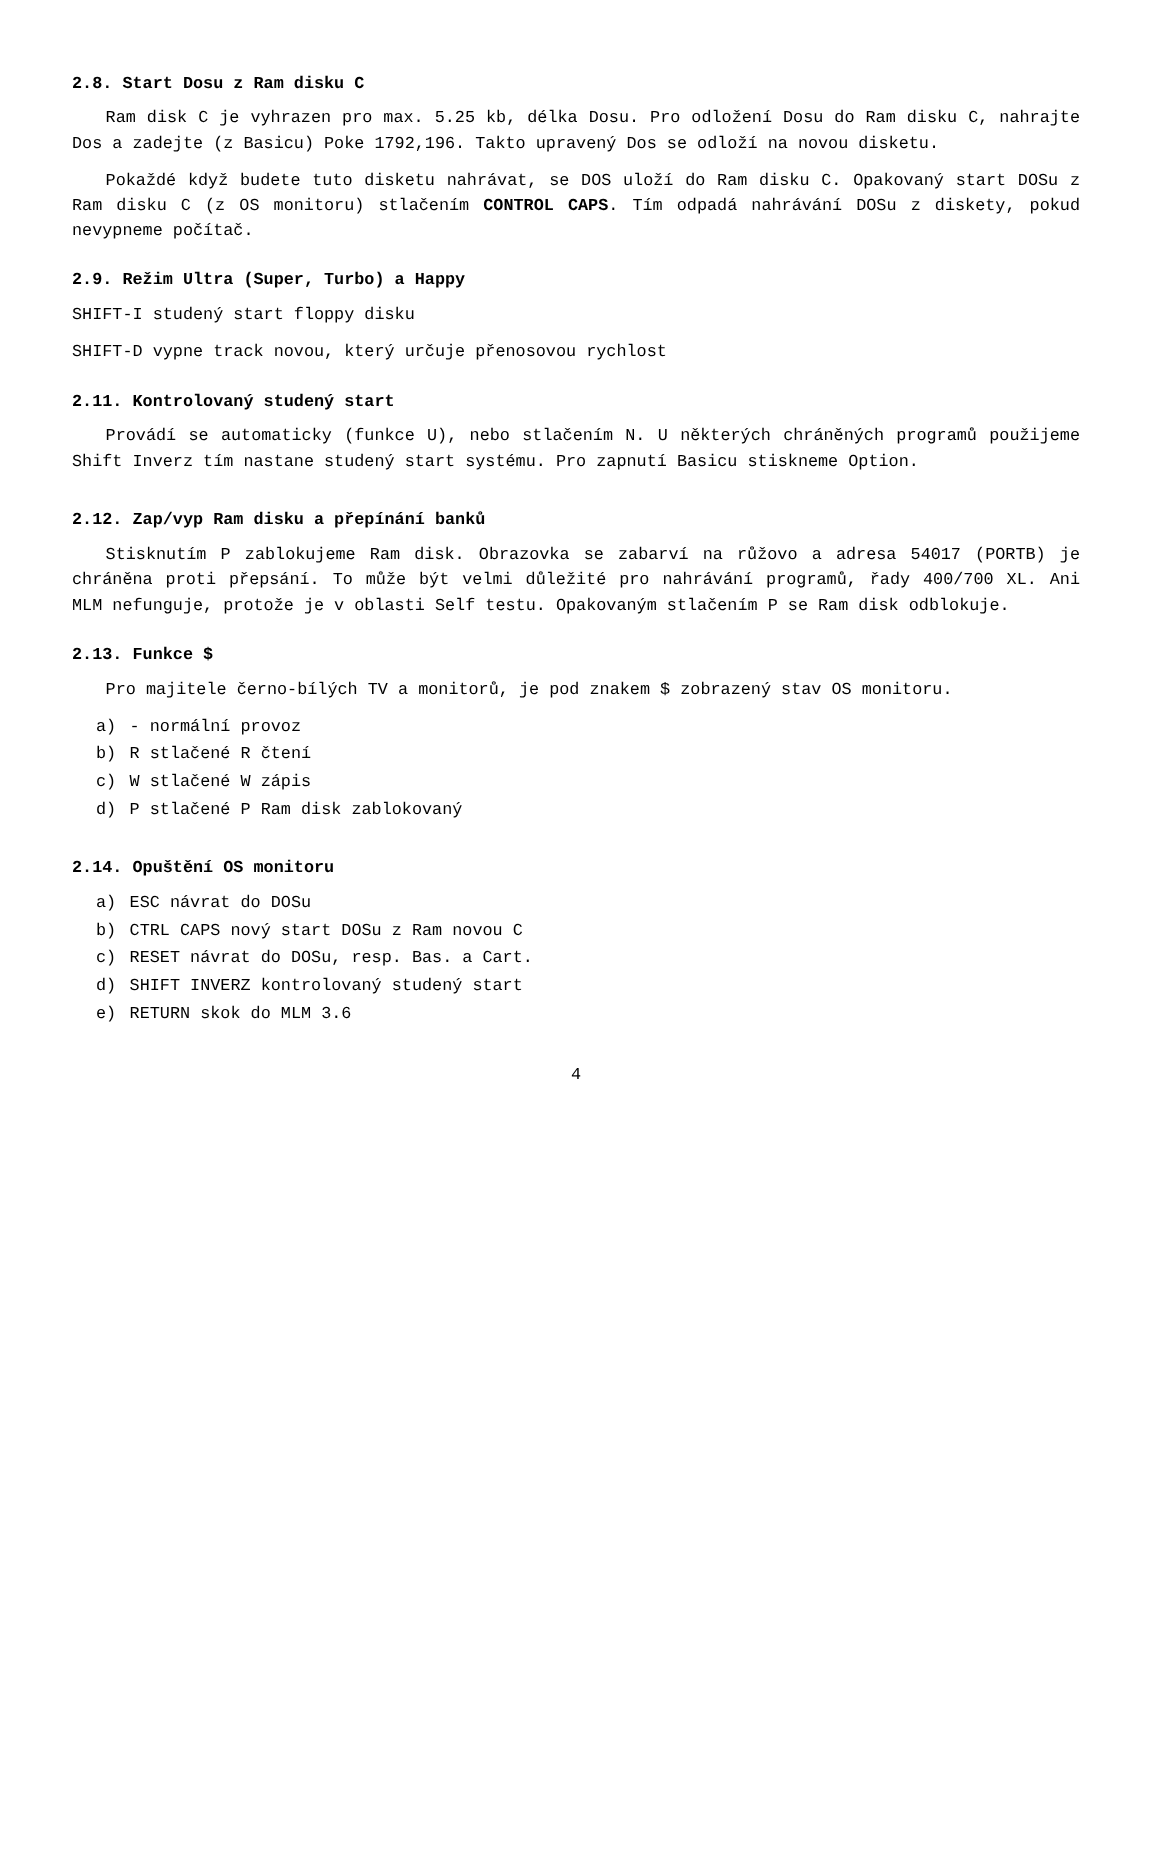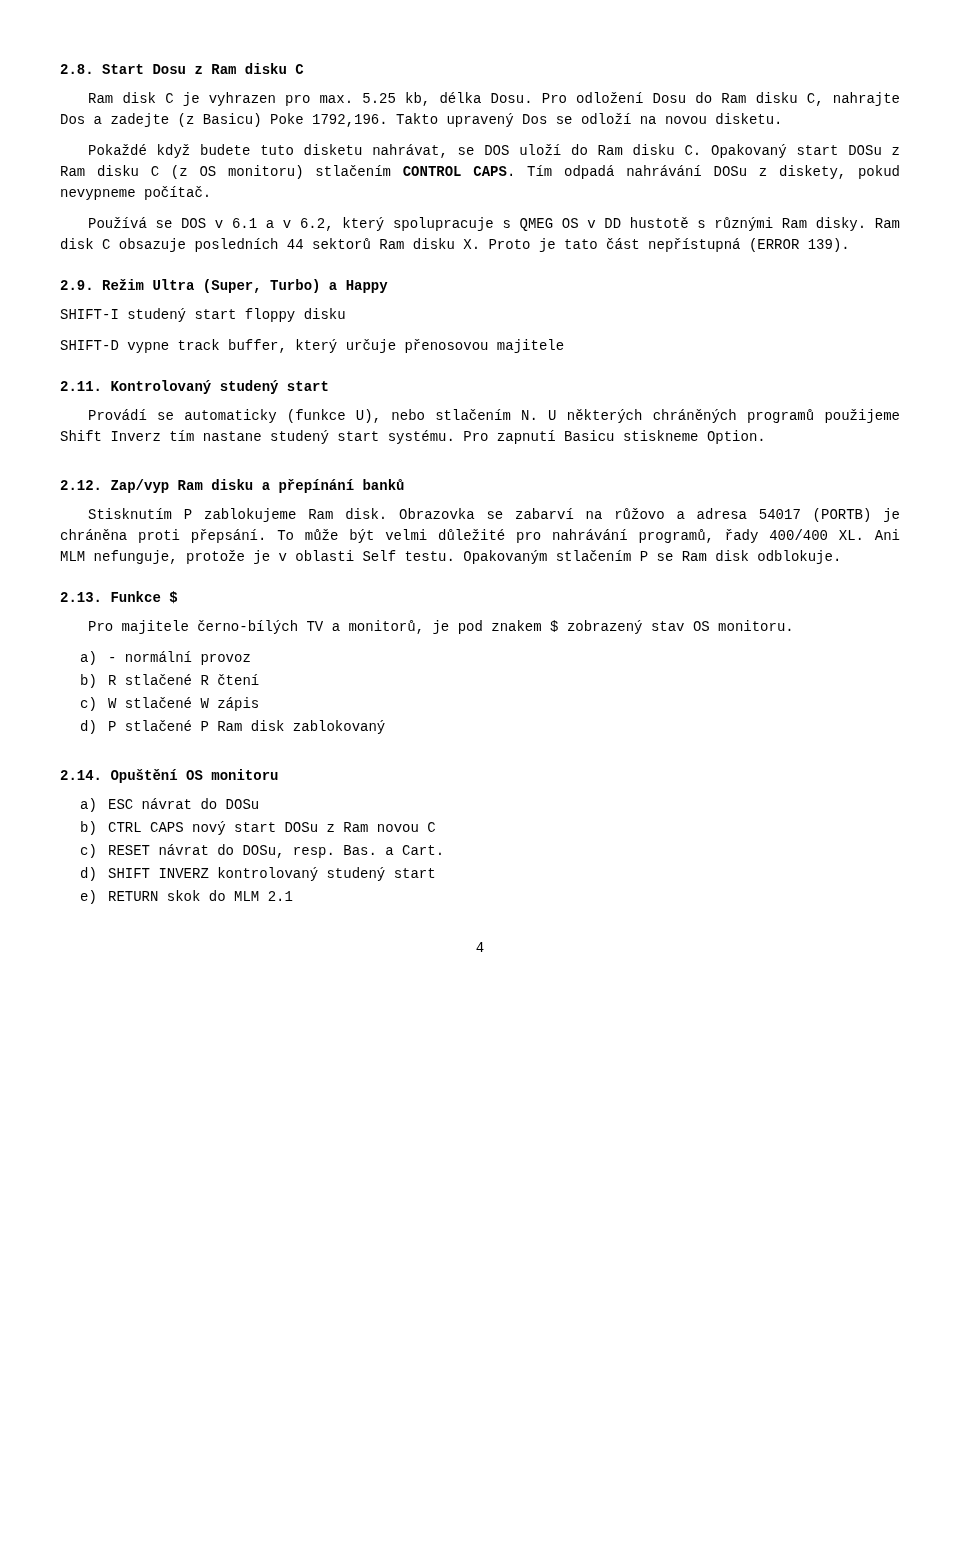--- a/index.html
+++ b/index.html
@@ -61,51 +61,46 @@
     <p class="indent">
       Ram disk C je vyhrazen pro max. 5.25 kb, délka Dosu. Pro odložení
       Dosu do Ram disku C, nahrajte Dos a zadejte (z Basicu) Poke 1792,196.
       Takto upravený Dos se odloží na novou disketu.
     </p>
     <p class="indent">
       Pokaždé když budete tuto disketu nahrávat, se DOS uloží do Ram disku C.
       Opakovaný start DOSu z Ram disku C (z OS monitoru) stlačením <span class="bold">CONTROL CAPS</span>.
       Tím odpadá nahrávání DOSu z diskety, pokud nevypneme počítač.
     </p>
-    <p class="indent">
-      Používá se DOS v 6.1 a v 6.2, který spolupracuje s QMEG OS v DD hustotě s
-      různými Ram disky. Ram disk C obsazuje posledních 44 sektorů Ram disku X.
-      Proto je tato část nepřístupná (ERROR 139).
-    </p>
   </div>
 
   <div>
     <p class="section-heading">2.9. Režim Ultra (Super, Turbo) a Happy</p>
   </div>
 
   <div>
     <p>SHIFT-I studený start floppy disku</p>
-    <p>SHIFT-D vypne track buffer, který určuje přenosovou majitele</p>
+    <p>SHIFT-D vypne track novou, který určuje přenosovou rychlost</p>
   </div>
 
   <div style="margin-top:20px;">
     <p class="section-heading">2.11. Kontrolovaný studený start</p>
     <p class="indent">
       Provádí se automaticky (funkce U), nebo stlačením N. U některých
       chráněných programů použijeme Shift Inverz tím nastane studený start
       systému. Pro zapnutí Basicu stiskneme Option.
     </p>
   </div>
 
   <div style="margin-top:28px;">
     <p class="section-heading">2.12. Zap/vyp Ram disku a přepínání banků</p>
     <p class="indent">
       Stisknutím P zablokujeme Ram disk. Obrazovka se zabarví na růžovo a
       adresa 54017 (PORTB) je chráněna proti přepsání. To může být velmi důležité
-      pro nahrávání programů, řady 400/400 XL. Ani MLM nefunguje, protože je v
+      pro nahrávání programů, řady 400/700 XL. Ani MLM nefunguje, protože je v
       oblasti Self testu. Opakovaným stlačením P se Ram disk odblokuje.
     </p>
   </div>
 
   <div style="margin-top:12px;">
     <p class="section-heading">2.13. Funkce $</p>
     <p class="indent">
       Pro majitele černo-bílých TV a monitorů, je pod znakem $ zobrazený
       stav OS monitoru.
     </p>
@@ -140,19 +135,19 @@
     <div class="list-item">
       <span class="list-label">c)</span>
       <span>RESET návrat do DOSu, resp. Bas. a Cart.</span>
     </div>
     <div class="list-item">
       <span class="list-label">d)</span>
       <span>SHIFT INVERZ kontrolovaný studený start</span>
     </div>
     <div class="list-item">
       <span class="list-label">e)</span>
-      <span>RETURN skok do MLM 2.1</span>
+      <span>RETURN skok do MLM 3.6</span>
     </div>
   </div>
 
   <div class="page-number">4</div>
 
 </div>
 
 </body></html>

